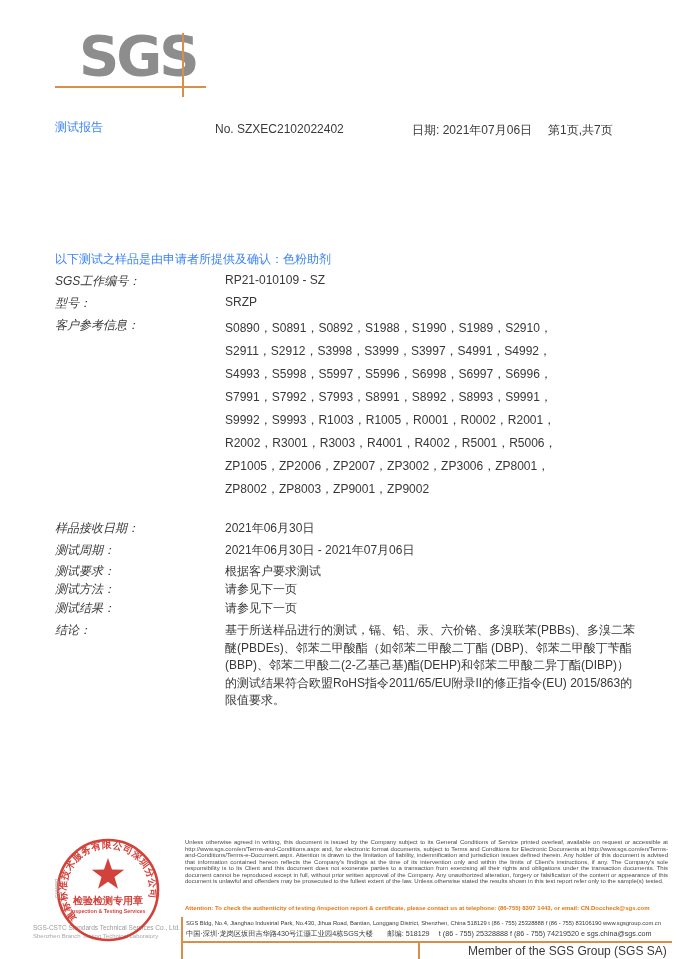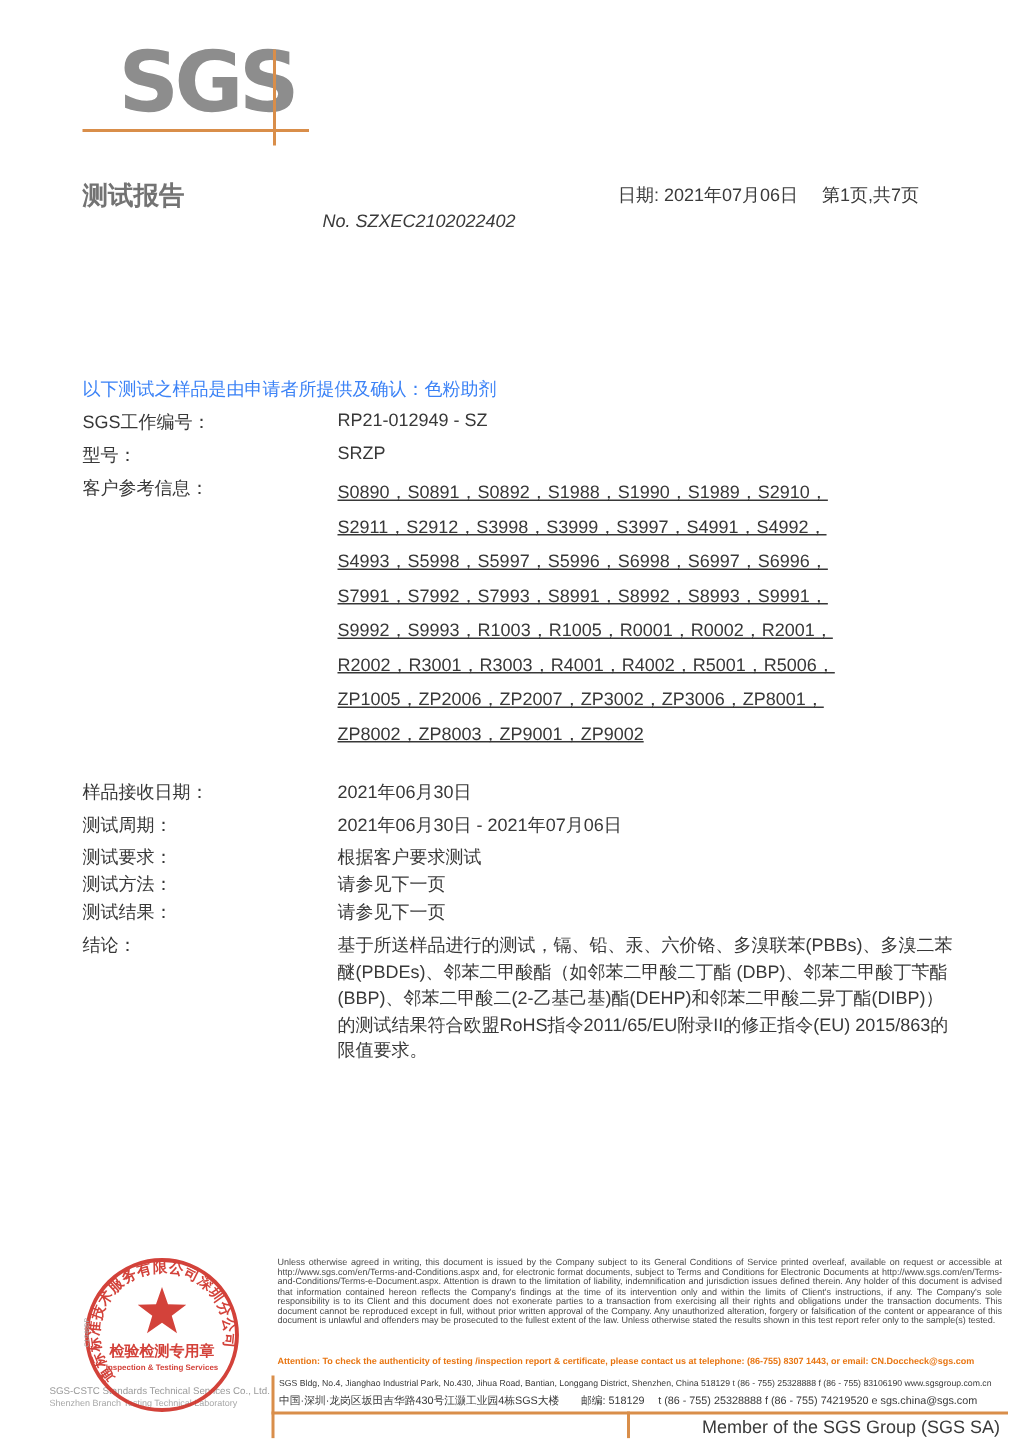--- a/index.html
+++ b/index.html
@@ -6,34 +6,34 @@
   .page{position:relative;width:677px;height:959px;background:#ffffff;overflow:hidden;
         font-family:"Liberation Sans","DejaVu Sans",sans-serif;color:#3a3a3a;}
 
   
   .logo-text{position:absolute;left:79px;top:28px;font-size:56px;line-height:56px;
              font-weight:bold;color:#8d8d8d;letter-spacing:-3px;
              font-family:"DejaVu Sans","Liberation Sans",sans-serif;}
   .logo-hline{position:absolute;left:55px;top:86px;width:151px;height:2px;background:#d98e4a;}
   .logo-vline{position:absolute;left:182px;top:33px;width:2px;height:64px;background:#d98e4a;}
 
-  .doc-title{position:absolute;left:55px;top:119px;font-size:17px;font-weight:bold;color:#737373;}
-  .doc-no{position:absolute;left:215px;top:140px;font-size:12px;font-style:italic;}
+  .doc-title{position:absolute;left:55px;top:119px;font-size:12px;font-weight:normal;color:#3b82f6;}
+  .doc-no{position:absolute;left:215px;top:122px;font-size:12px;}
   .doc-date{position:absolute;left:412px;top:122px;font-size:12px;}
   .doc-page{position:absolute;left:548px;top:122px;font-size:12px;}
 
   .company{position:absolute;left:55px;top:162px;font-size:12.5px;line-height:23px;color:#383838;}
 
   .statement{position:absolute;left:55px;top:251px;font-size:12px;color:#3b82f6;}
 
   
   .row{position:absolute;left:55px;width:585px;display:flex;font-size:12px;color:#383838;}
-  .row .lbl{flex:0 0 170px;}
+  .row .lbl{flex:0 0 170px;font-style:italic;}
   .row .val{flex:1;}
-  .codes .line{line-height:23px;text-decoration:underline;}
+  .codes .line{line-height:23px;}
   .conclusion .val{width:415px;line-height:17.6px;}
 
   
   .legal{position:absolute;left:185px;top:839px;width:483px;font-size:6px;line-height:6.55px;
          color:#4a4a4a;text-align:justify;}
   .attention{position:absolute;left:185px;top:905px;width:483px;font-size:6px;line-height:6.6px;
              font-weight:bold;color:#e87511;}
   .addr-en{position:absolute;left:186px;top:920px;width:486px;font-size:5.8px;color:#3a3a3a;white-space:nowrap;}
   .addr-cn{position:absolute;left:186px;top:929px;width:486px;font-size:7.2px;color:#3a3a3a;white-space:nowrap;}
   .foot-hline{position:absolute;left:181px;top:941px;width:491px;height:2px;background:#d98e4a;}
@@ -57,21 +57,21 @@
   <div class="doc-title">测试报告</div>
   <div class="doc-no">No. SZXEC2102022402</div>
   <div class="doc-date">日期: 2021年07月06日</div>
   <div class="doc-page">第1页,共7页</div>
 
 
   <div class="statement">以下测试之样品是由申请者所提供及确认：色粉助剂</div>
 
   <div class="row" style="top:273px">
     <div class="lbl">SGS工作编号：</div>
-    <div class="val">RP21-012949 - SZ</div>
+    <div class="val">RP21-010109 - SZ</div>
   </div>
 
   <div class="row" style="top:295px">
     <div class="lbl">型号：</div>
     <div class="val">SRZP</div>
   </div>
 
   <div class="row codes" style="top:317px">
     <div class="lbl">客户参考信息：</div>
     <div class="val">

